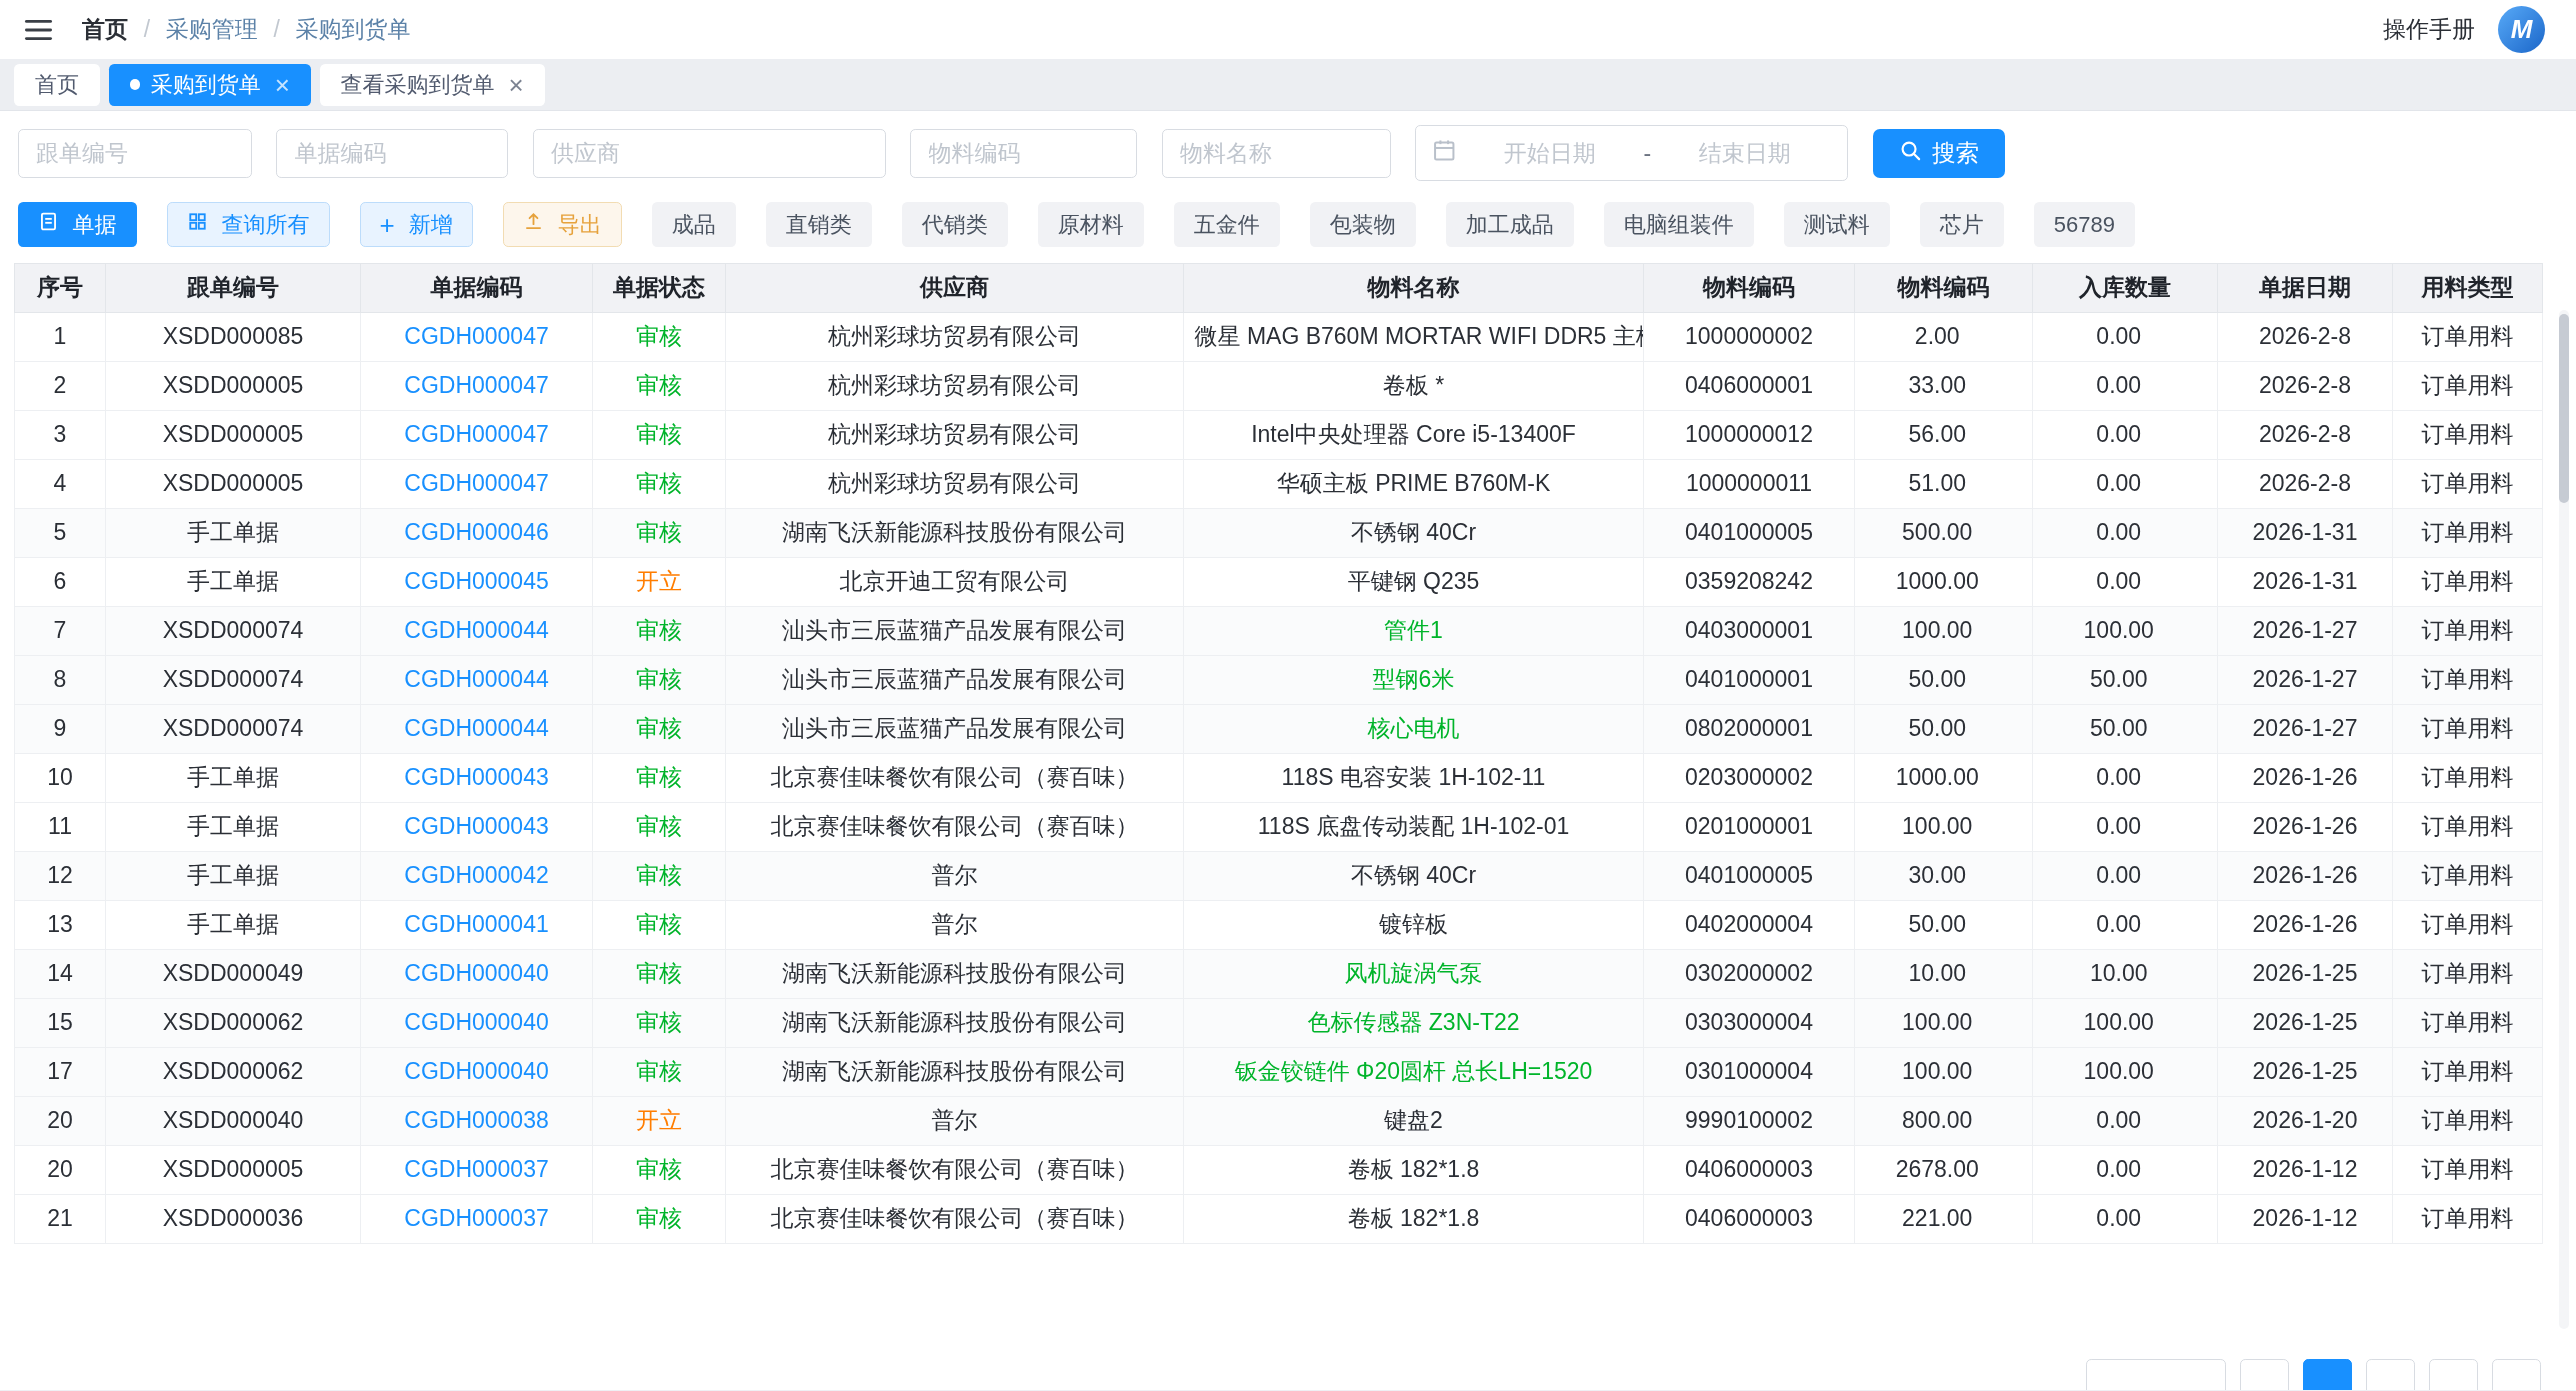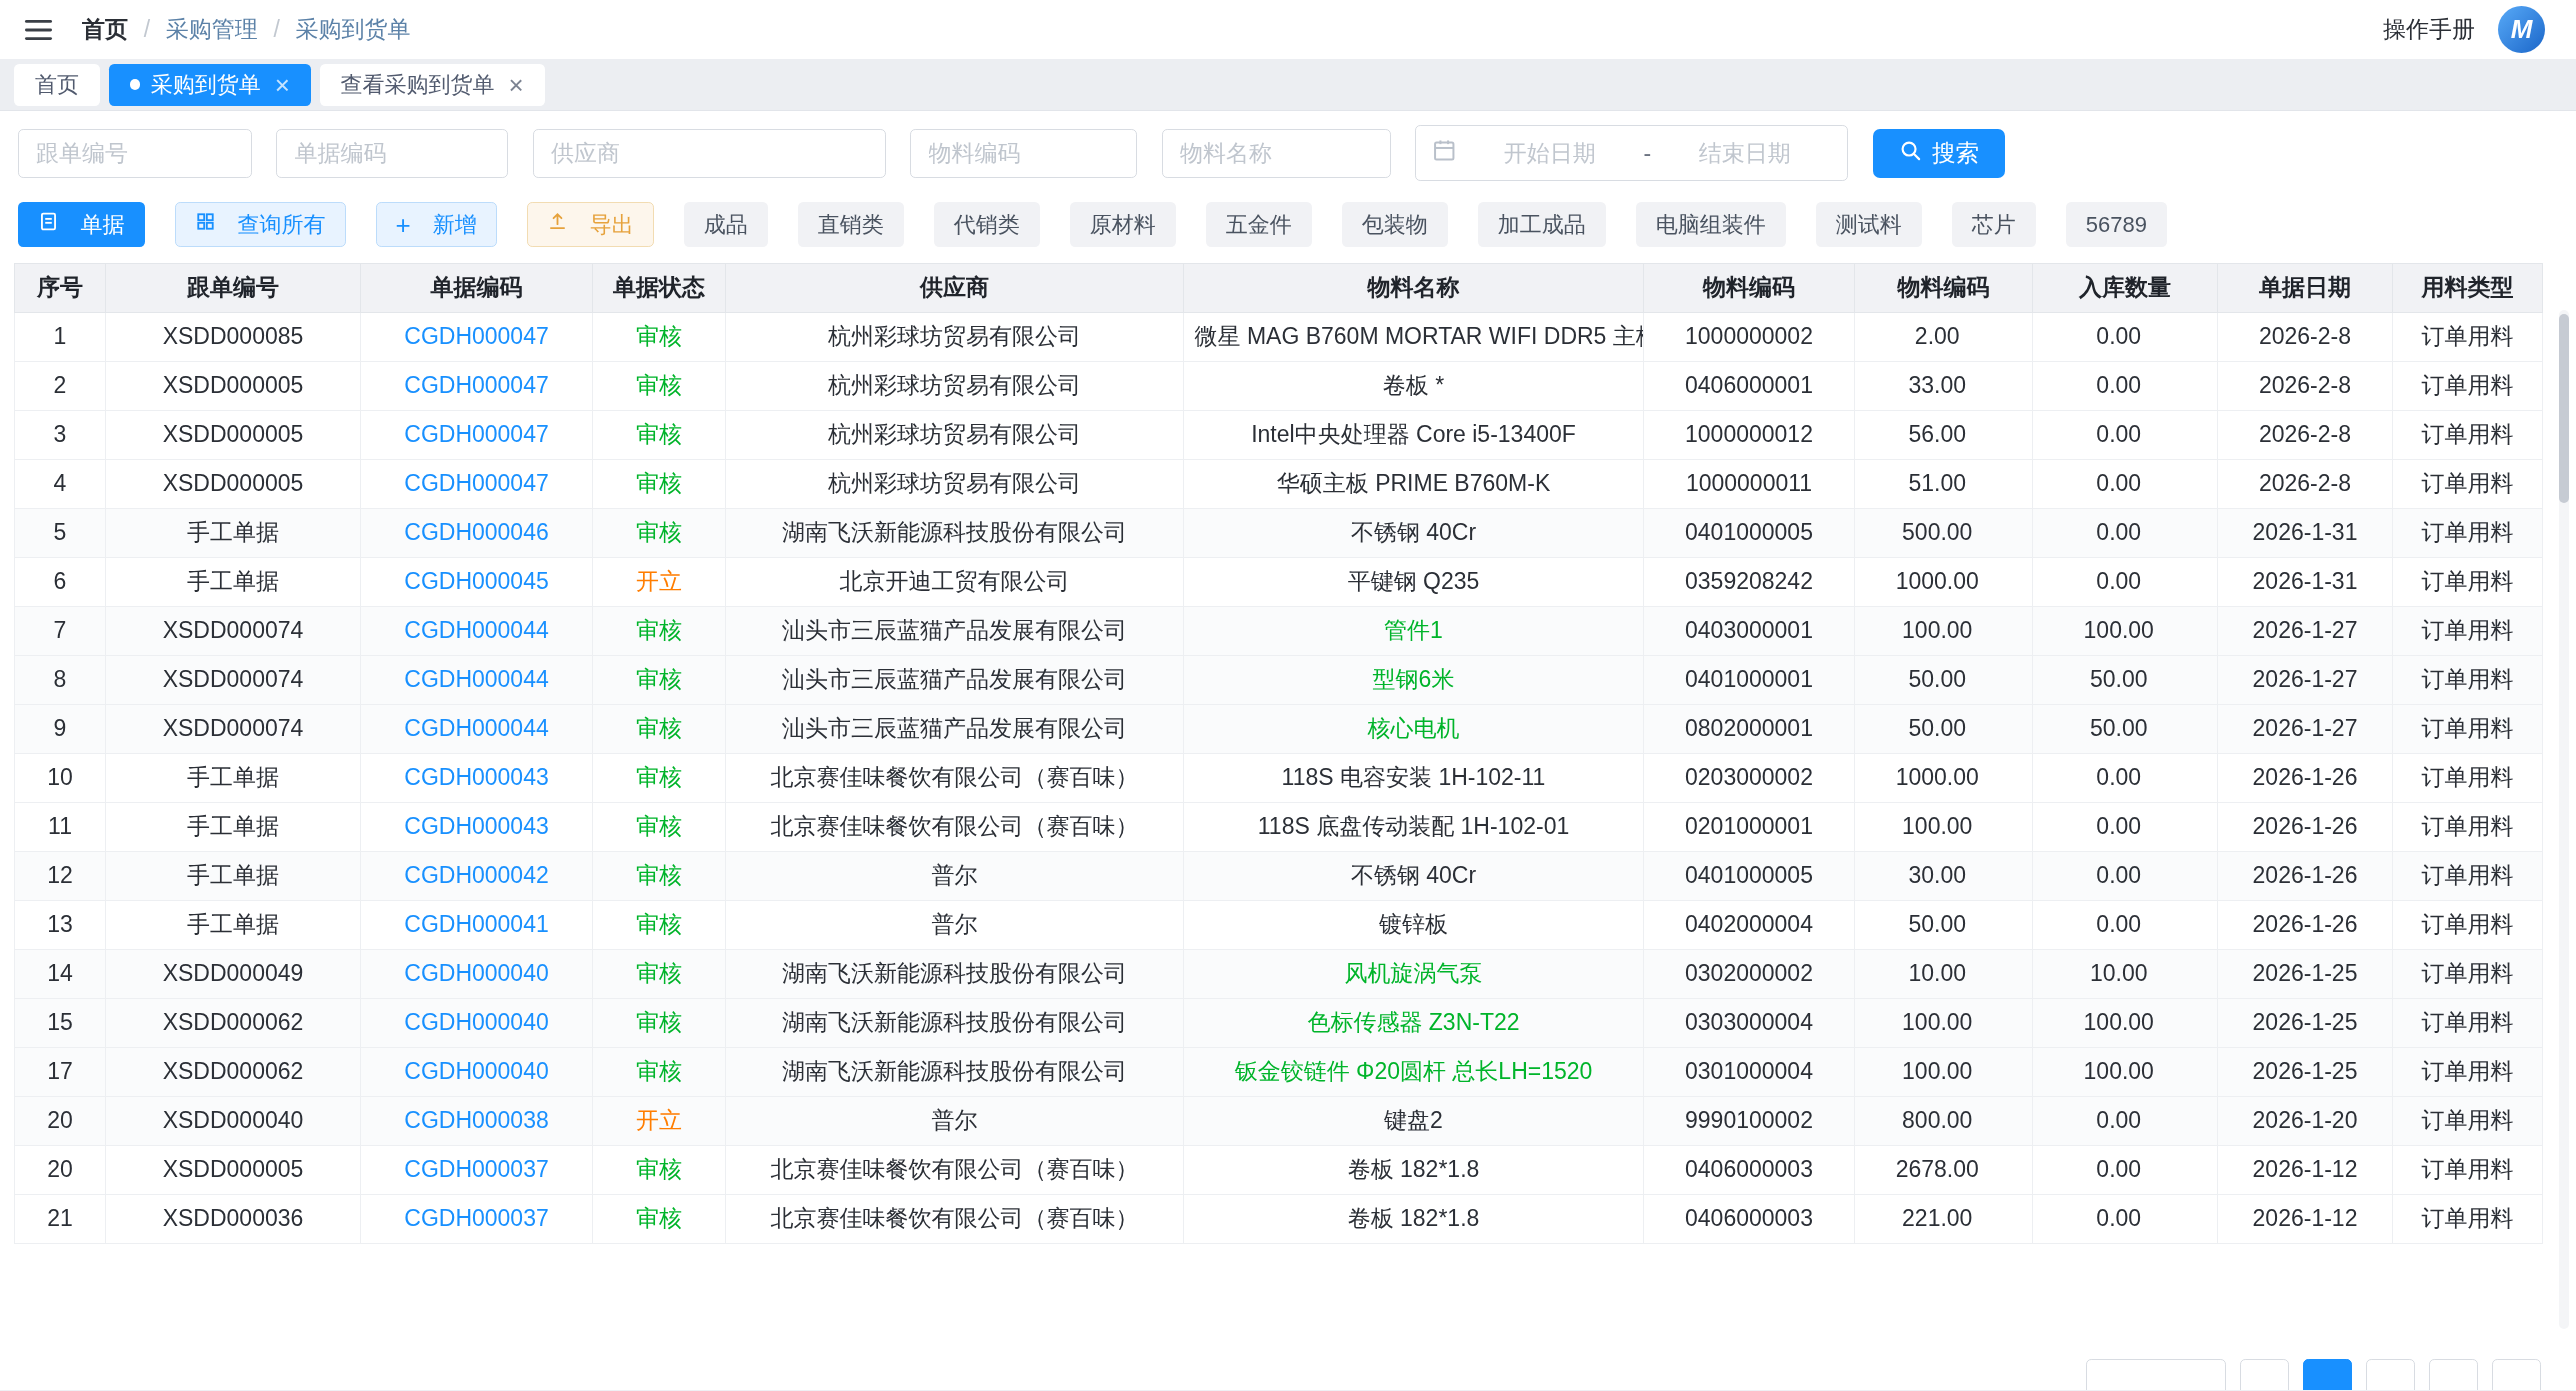--- a/index.html
+++ b/index.html
@@ -36,21 +36,21 @@
   .f-input{ height:49px; border:0.9px solid #d8dce2; border-radius:5.2px; padding:0 17.5px; font-size:23px; color:#2b2f36; outline:none; background:#fff; }
   .f-input::placeholder{ color:#c0c6ce; }
   .daterange{ width:433px; height:56px; border:0.9px solid #d8dce2; border-radius:5.2px; display:flex; align-items:center;
               padding:0 15.7px; font-size:23px; color:#c0c6ce; gap:7px; background:#fff; cursor:pointer; }
   .dr-ph{ flex:1; text-align:center; }
   .dr-sep{ color:#6b7280; }
   .search-btn{ height:49px; padding:0 26px; background:var(--accent); color:#fff; border:none; border-radius:7px;
                font-size:23.6px; display:flex; align-items:center; gap:10.5px; cursor:pointer; }
   
   .toolbar{ display:flex; align-items:center; margin:21px 0 0 17.5px; gap:30px; }
-  .btn{ height:45px; display:flex; align-items:center; gap:22px; border-radius:5.2px; font-size:22px; padding:4px 19px;
+  .btn{ height:45px; display:flex; align-items:center; gap:14px; border-radius:5.2px; font-size:22px; padding:4px 19px;
         cursor:pointer; border:0.9px solid transparent; white-space:nowrap; }
   .btn-primary{ background:var(--accent); color:#fff; }
   .btn-light{ background:#e8f3ff; color:var(--accent); border-color:#bcdcfb; }
   .btn-warn{ background:#fdf6ec; color:var(--export); border-color:#f2dcb2; }
   .btn-cat{ background:#f1f2f5; color:#4a5360; }
   .plus{ font-size:26px; line-height:1; }
   
   .table-wrap{ margin:15.7px 14px 0; position:relative; }
   table{ border-collapse:collapse; table-layout:fixed; width:2529px; }
   th{ height:49px; background:#f1f2f5; font-size:23px; font-weight:600; color:#20242b; border:0.9px solid #e3e6ea; white-space:nowrap; }

